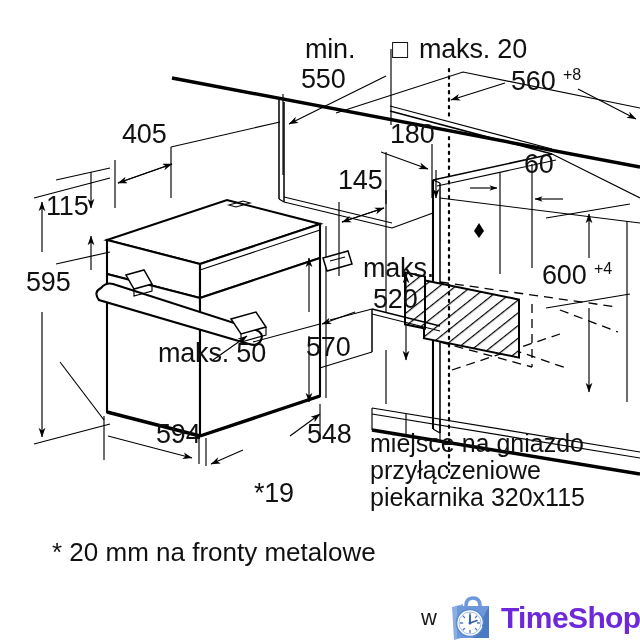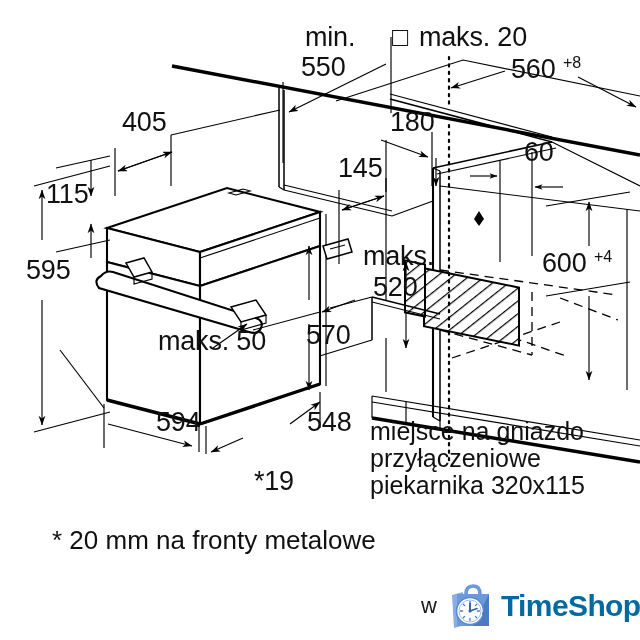--- a/index.html
+++ b/index.html
@@ -12,21 +12,21 @@
     width: 640px;
     height: 640px;
     overflow: hidden;
     font-family: "Liberation Sans", sans-serif;
     color: #111111;
     position: relative;
   }
   #diagram-root {
     position: absolute;
     left: 0;
-    top: 0;
+    top: 12px;
     width: 640px;
     height: 500px;
   }
   svg.drawing {
     display: block;
     width: 640px;
     height: 640px;
   }
   
   .ln-thick   { stroke: #000; stroke-width: 3.4; fill: none; stroke-linecap: butt; }
@@ -349,16 +349,16 @@
         <line x1="20.3" y1="23.3" x2="21.6" y2="24.6"></line>
       </g>
 
       <line x1="27" y1="30" x2="27" y2="22.8" stroke="#2f5fa8" stroke-width="1.9" stroke-linecap="round"></line>
       <line x1="27" y1="30" x2="34" y2="27.5" stroke="#2f5fa8" stroke-width="1.6" stroke-linecap="round"></line>
       <circle cx="27" cy="30" r="1.5" fill="#2f5fa8"></circle>
 
       <path d="M41 30 l2.4 2.4 l-2.4 2.4 l-2.4 -2.4 z" fill="#4b79c4"></path>
     </svg>
 
-    <span id="logo-text" style="color: #0369a1;">TimeShop</span>
+    <span id="logo-text" style="color: #6d28d9;">TimeShop</span>
   </div>
 
 </div>
 
 </body></html>

